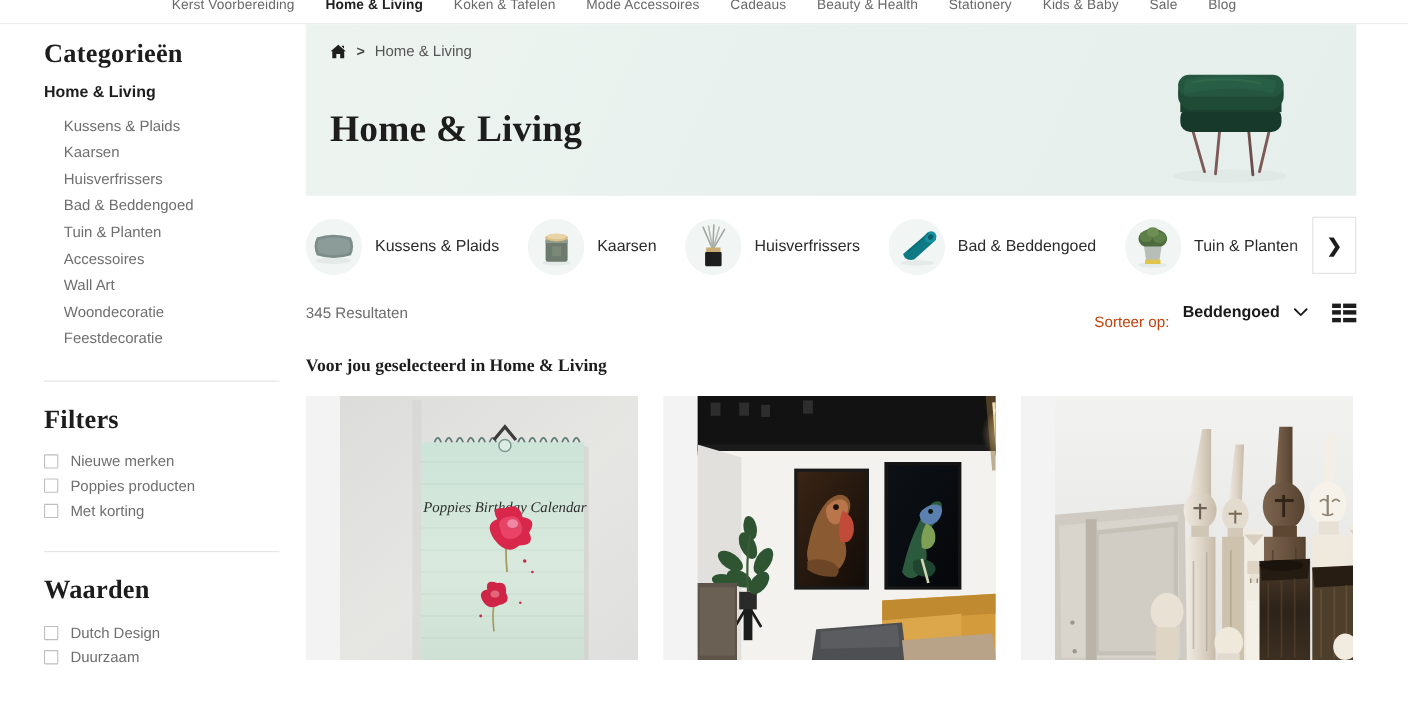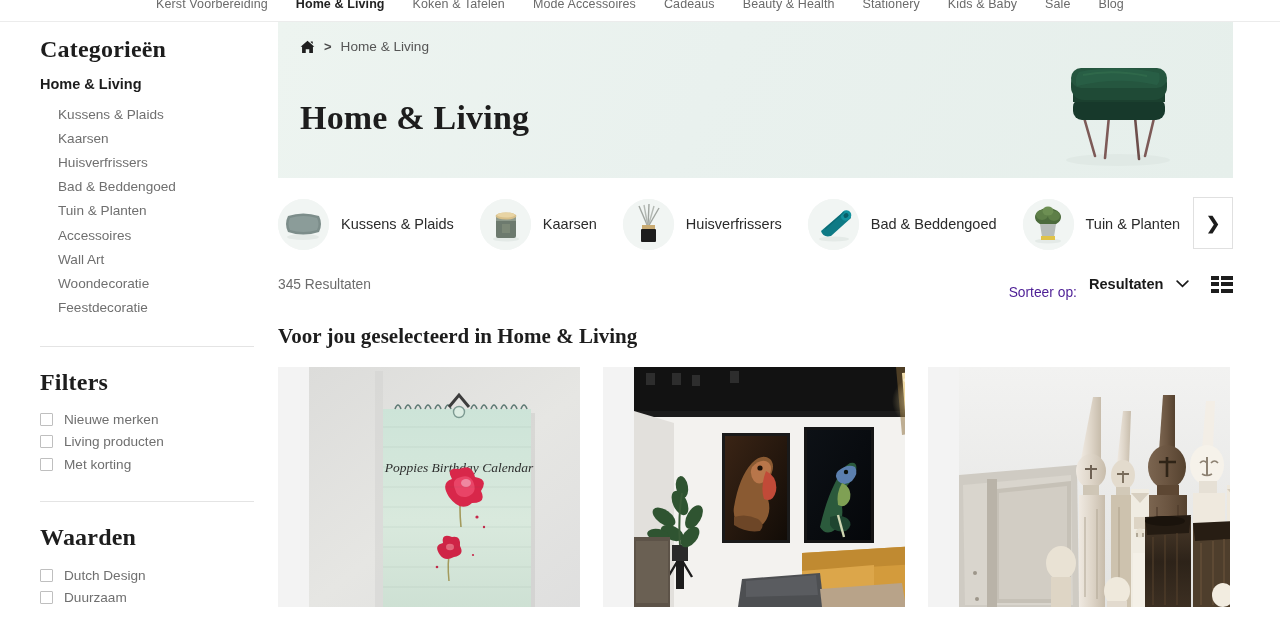--- a/index.html
+++ b/index.html
@@ -129,35 +129,35 @@
   .chip-next .ar { font-size: 17px; color: #1c1c1c; font-weight: bold; line-height: 1; }
 
   
   .resultbar {
     margin-top: 18px;
     height: 26px;
     display: flex; align-items: center; justify-content: space-between; gap: 28px;
   }
   .results { font-size: 13.8px; color: #6c6c6c; }
   .sortwrap { display: flex; align-items: center; gap: 12px; }
-  .sort-lbl { font-size: 13.8px; color: #4c1d95; margin-top: 16px; }
+  .sort-lbl { font-size: 13.8px; color: #c2410c; margin-top: 16px; }
   .sort-val { font-size: 14.6px; color: #1a1a1a; font-weight: bold; }
   .chev { width: 13px; height: 8px; display: block; }
   .gridtoggle {
     margin-left: 10px;
     display: grid; grid-template-columns: 8px 12px; gap: 2.5px;
     cursor: pointer;
   }
   .gridtoggle i { display: block; height: 4px; background: #1d1d1d; }
 
   
   .sec-h {
     margin-top: 27px;
     font-family: "Liberation Serif", serif;
-    font-size: 21px; font-weight: bold; color: #1d1d1d;
+    font-size: 16px; font-weight: bold; color: #1d1d1d;
   }
 
   
   .grid {
     margin-top: 18px;
     display: grid;
     grid-template-columns: repeat(3, 302px);
     gap: 23px;
   }
   .card {
@@ -205,21 +205,21 @@
     <div class="side-divider"></div>
 
     <div class="side-h">Filters</div>
     <div class="filter-list">
       <label class="filter-row">
         <span class="cbox"></span>
         <span class="lbl">Nieuwe merken</span>
       </label>
       <label class="filter-row">
         <span class="cbox"></span>
-        <span class="lbl">Living producten</span>
+        <span class="lbl">Poppies producten</span>
       </label>
       <label class="filter-row">
         <span class="cbox"></span>
         <span class="lbl">Met korting</span>
       </label>
     </div>
 
     <div class="side-divider"></div>
 
     <div class="side-h">Waarden</div>
@@ -341,21 +341,21 @@
 
       <div class="chip-next">
         <span class="ar">❯</span>
       </div>
     </section>
 
     <section class="resultbar">
       <span class="results">345 Resultaten</span>
       <div class="sortwrap">
         <span class="sort-lbl">Sorteer op:</span>
-        <span class="sort-val">Resultaten</span>
+        <span class="sort-val">Beddengoed</span>
         <svg class="chev" viewBox="0 0 14 9">
           <path d="M1 1.3 L7 7.2 L13 1.3" stroke="#1a1a1a" stroke-width="1.9" fill="none" stroke-linecap="round"></path>
         </svg>
         <div class="gridtoggle">
           <i></i>
             <i></i>
           <i></i>
             <i></i>
           <i></i>
             <i></i>

